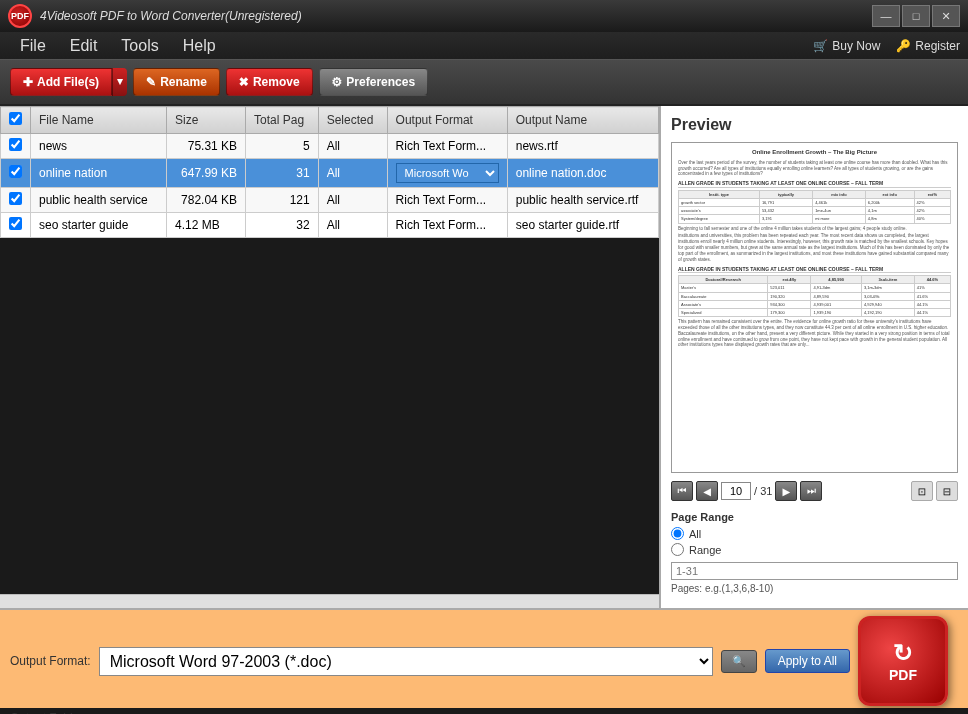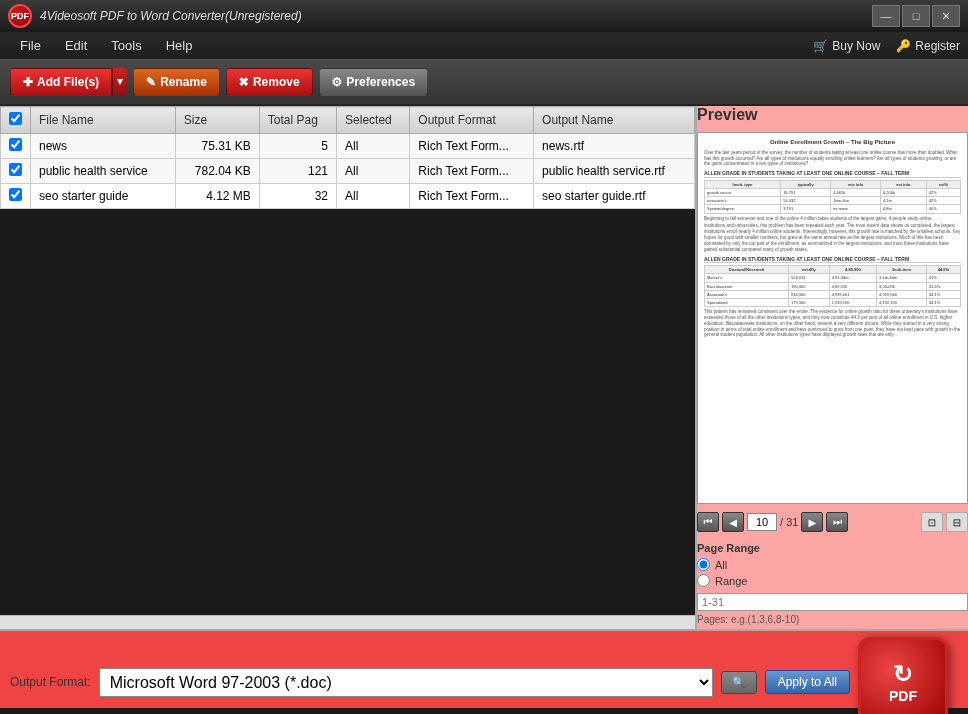--- a/index.html
+++ b/index.html
@@ -36,21 +36,21 @@
     
     .menu-bar {
       background: linear-gradient(to bottom, #2a2a2a, #1e1e1e);
       height: 28px;
       display: flex;
       align-items: center;
       padding: 0 8px;
       border-bottom: 1px solid #555;
     }
     .menu-item {
-      color: #ddd; padding: 4px 12px; cursor: pointer; font-size: 13px;
+      color: #ddd; padding: 4px 12px; cursor: pointer; font-size: 16px;
       border-radius: 3px;
     }
     .menu-right { margin-left: auto; display: flex; align-items: center; gap: 16px; color: #ddd; font-size: 12px; }
     .menu-right-btn { cursor: pointer; display: flex; align-items: center; gap: 4px; }
 
     
     .toolbar {
       background: linear-gradient(to bottom, #4a4a4a, #333);
       padding: 8px 10px;
       display: flex;
@@ -112,25 +112,26 @@
       font-size: 11px;
       cursor: pointer;
       width: 100%;
     }
 
     
     .scroll-area { overflow-x: auto; overflow-y: auto; flex: 1; }
 
     
     .preview-panel {
-      width: 273px;
-      background: #fca5a5;
+      width: 309px;
+      background: #ffffff;
       border-left: 2px solid #aaa;
       display: flex;
       flex-direction: column;
+      padding: 10px;
     }
     .preview-title {
       font-size: 16px; font-weight: bold; color: #333; margin-bottom: 8px;
     }
     .preview-image {
       background: white;
       border: 1px solid #999;
       flex: 1;
       overflow: hidden;
       position: relative;
@@ -193,27 +194,27 @@
     .radio-group { display: flex; flex-direction: column; gap: 3px; }
     .radio-item { display: flex; align-items: center; gap: 5px; font-size: 11px; color: #333; }
     .range-input {
       width: 100%; border: 1px solid #999; padding: 2px 4px;
       font-size: 11px; color: #888; background: white; margin-top: 3px;
     }
     .pages-hint { font-size: 10px; color: #555; margin-top: 3px; }
 
     
     .bottom-bar {
-      background: #ef4444;
+      background: #fdba74;
       border-top: 2px solid #aaa;
       padding: 6px 10px;
       display: flex;
       flex-direction: column;
       gap: 5px;
-      height: 79px;
+      height: 100px;
     }
     .bottom-row { display: flex; align-items: center; gap: 8px; }
     .bottom-label { font-size: 12px; color: #333; white-space: nowrap; }
     .format-select {
       flex: 1; padding: 4px 6px;
       border: 1px solid #888; background: white;
       font-size: 16px; cursor: pointer;
     }
     .bottom-btn {
       padding: 4px 10px;
@@ -327,33 +328,42 @@
           <tbody id="file-tbody">
           <tr class="alt">
                 <td><input type="checkbox" checked="" style=""></td>
                 <td>news</td>
                 <td style="text-align: right; padding-left: 12px;">75.31 KB</td>
                 <td style="text-align: right;">5</td>
                 <td>All</td>
                 <td>Rich Text Form...</td>
                 <td>news.rtf</td>
               </tr>
+              <tr class="selected">
+                <td><input type="checkbox" checked="" style=""></td>
+                <td>online nation</td>
+                <td style="text-align: right;">647.99 KB</td>
+                <td style="text-align: right;">31</td>
+                <td>All</td>
+                <td><select class="format-dropdown"><option>Microsoft Wo</option></select></td>
+                <td>online nation.doc</td>
+              </tr>
               <tr class="alt">
                 <td><input type="checkbox" checked="" style=""></td>
                 <td>public health service</td>
                 <td style="text-align: right;">782.04 KB</td>
                 <td style="text-align: right;">121</td>
                 <td>All</td>
                 <td>Rich Text Form...</td>
                 <td>public health service.rtf</td>
               </tr>
               <tr>
                 <td><input type="checkbox" checked="" style=""></td>
                 <td>seo starter guide</td>
-                <td style="text-align: right;">4.12 MB</td>
+                <td style="">4.12 MB</td>
                 <td style="text-align: right;">32</td>
                 <td>All</td>
                 <td>Rich Text Form...</td>
                 <td>seo starter guide.rtf</td>
               </tr>
             </tbody>
         </table>
       </div>
       <div class="h-scroll"></div>
     </div>

